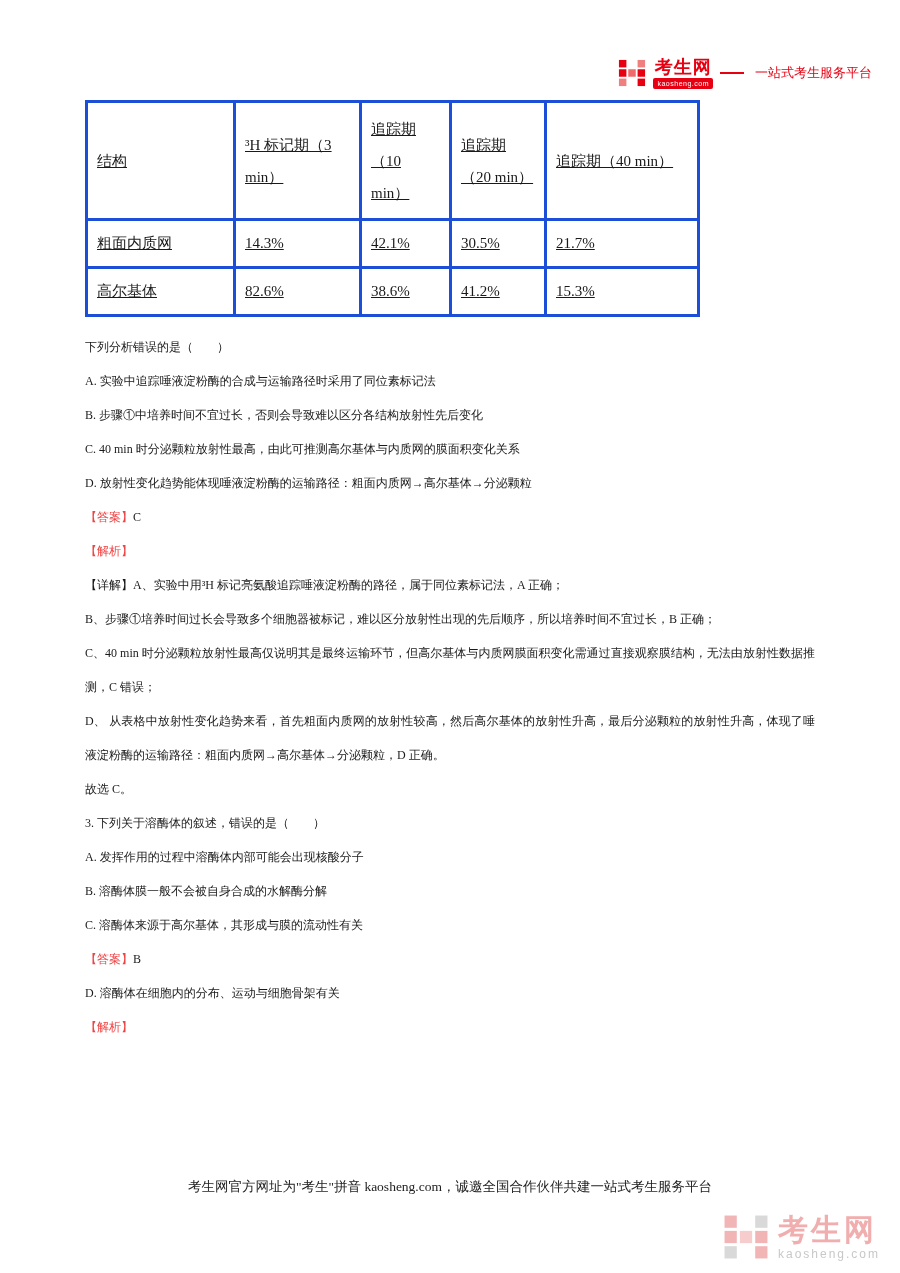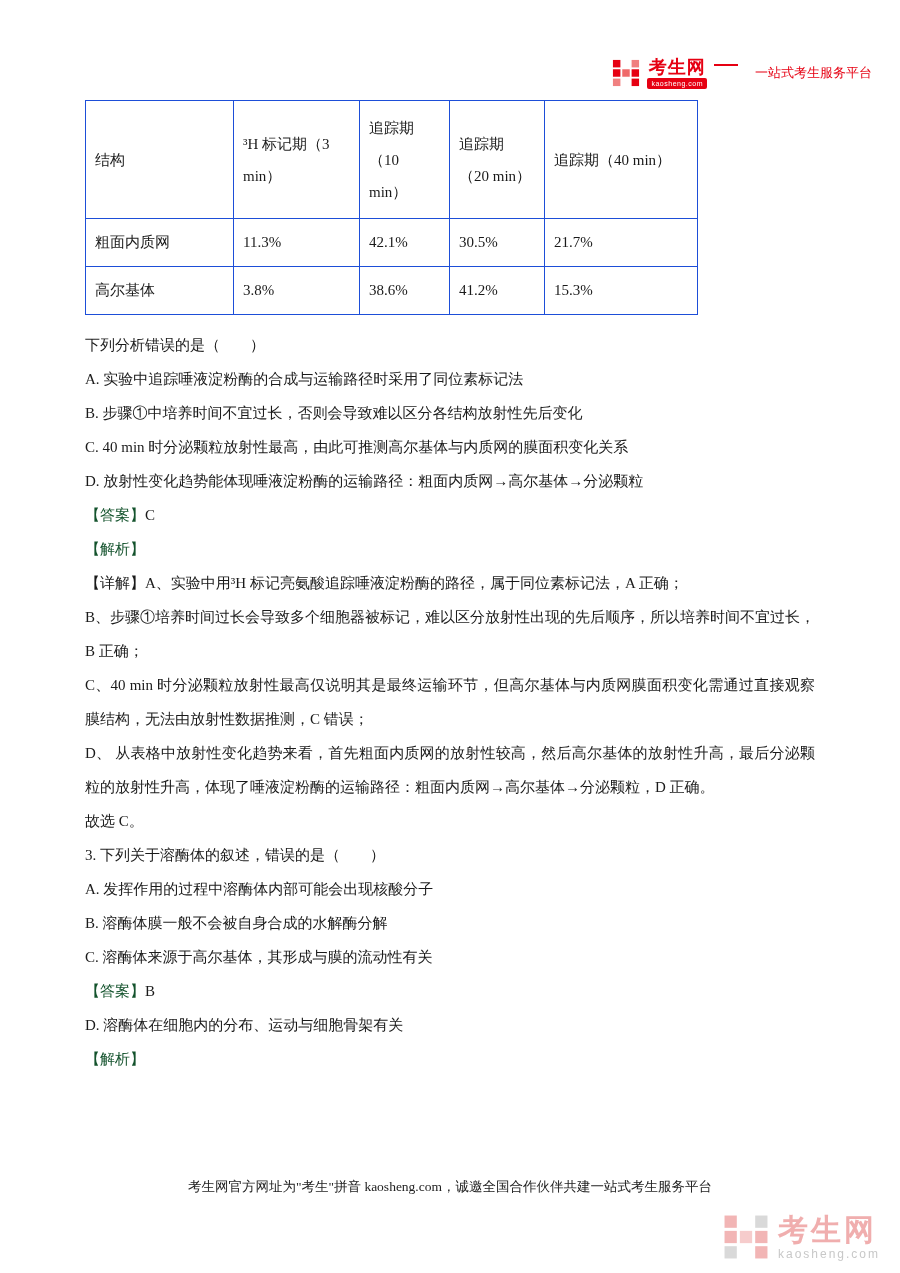--- a/index.html
+++ b/index.html
@@ -21,42 +21,43 @@
       right: 28px;
       display: flex;
       align-items: center;
       gap: 7px;
       font-family: "Liberation Sans", "DejaVu Sans", sans-serif;
     }
     .logo-mark svg { display: block; }
     .logo-text { display: flex; flex-direction: column; align-items: center; }
     .brand-name { color: #e60012; font-weight: bold; font-size: 18px; line-height: 1.1; letter-spacing: 1px; }
     .brand-domain { background: #e60012; color: #fff; font-size: 7px; line-height: 11px; padding: 0 4px; border-radius: 2px; letter-spacing: .5px; }
-    .tagline { color: #e60012; font-size: 13px; display: flex; gap: 17px; white-space: nowrap; }
+    .tagline { color: #e60012; font-size: 13px; display: flex; align-items: center; gap: 11px; white-space: nowrap; }
     .tagline .dash { width: 24px; height: 2px; background: #e60012; }
 
     
     .content { position: absolute; top: 100px; left: 85px; width: 730px; }
 
     table.data-table { border-collapse: collapse; width: 612px; table-layout: fixed; }
     .data-table th, .data-table td {
-      border: 1px solid #1d4ed8;
+      border: 3px solid #1d4ed8;
       font-weight: normal;
       text-align: left;
       vertical-align: middle;
       padding: 4px 9px;
       font-size: 15px;
+      text-decoration: underline;
     }
     .data-table th { height: 118px; line-height: 32px; }
     .data-table td { height: 48px; }
 
     .qa { margin-top: 13px; }
-    .qa p { font-size: 15px; line-height: 34px; }
+    .qa p { font-size: 12px; line-height: 34px; }
     .qa p.para { text-align: justify; }
-    .blue { color: #14532d; }
+    .blue { color: #ef4444; }
 
     
     .page-footer {
       position: absolute;
       top: 1178px;
       left: 0;
       width: 100%;
       text-align: center;
       font-size: 13.5px;
       color: #222222;
@@ -118,28 +119,28 @@
           <th>结构</th>
           <th>³H 标记期（3 min）</th>
           <th>追踪期 （10 min）</th>
           <th>追踪期 （20 min）</th>
           <th>追踪期（40 min）</th>
         </tr>
       </thead>
       <tbody>
         <tr>
           <td>粗面内质网</td>
-          <td>11.3%</td>
+          <td>14.3%</td>
           <td>42.1%</td>
           <td>30.5%</td>
           <td>21.7%</td>
         </tr>
         <tr>
           <td>高尔基体</td>
-          <td>3.8%</td>
+          <td>82.6%</td>
           <td>38.6%</td>
           <td>41.2%</td>
           <td>15.3%</td>
         </tr>
       </tbody>
     </table>
 
     <section class="qa">
       <p>下列分析错误的是（　　）</p>
       <p>A. 实验中追踪唾液淀粉酶的合成与运输路径时采用了同位素标记法</p>

